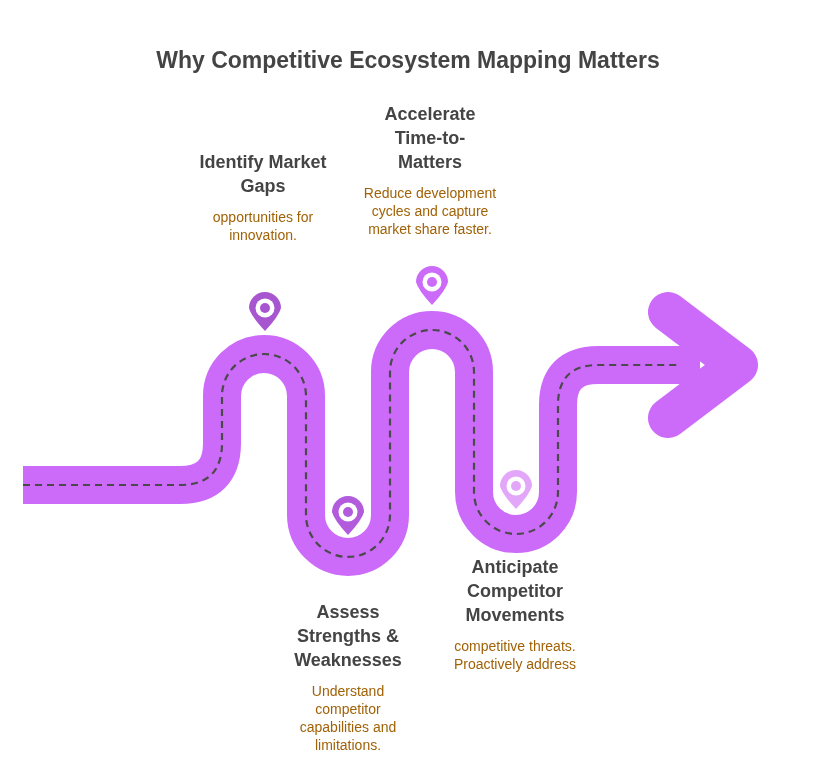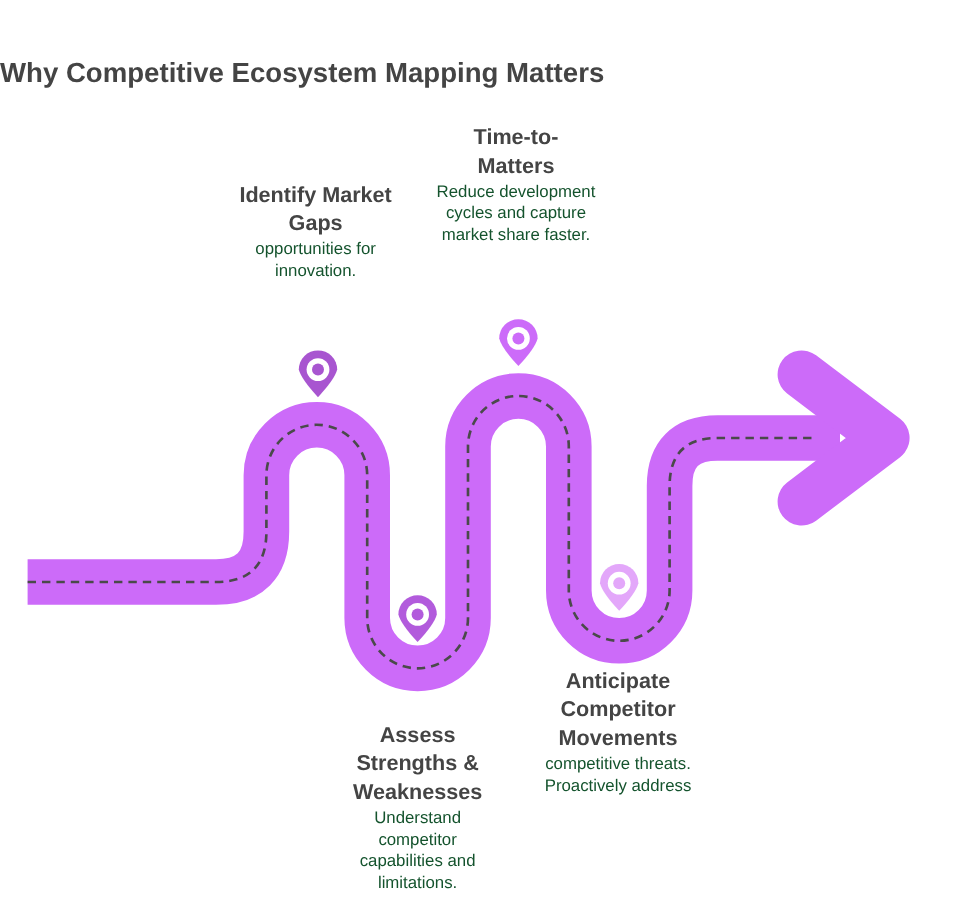--- a/index.html
+++ b/index.html
@@ -1,21 +1,21 @@
 <!DOCTYPE html>
 <html><head>
 <meta charset="utf-8">
 <style>
   html, body { margin:0; padding:0; background:#ffffff; }
   body { width:816px; height:758px; position:relative; overflow:hidden; font-family:"Liberation Sans", sans-serif; color:#444444; }
-  .title { position:absolute; left:0; width:816px; top:47px; font-size:23px; font-weight:bold; color:#444444; }
+  .title { position:absolute; left:0; width:816px; top:47px; text-align:center; font-size:23px; font-weight:bold; color:#444444; }
   .road { position:absolute; left:0; top:0; }
   .block { position:absolute; text-align:center; }
   .block .h { font-weight:bold; font-size:18px; line-height:24px; color:#444444; }
-  .block .d { font-size:14px; line-height:18px; color:#14532d; }
+  .block .d { font-size:14px; line-height:18px; color:#a16207; margin-top:10px; }
 </style>
 </head>
 <body>
 
 <div class="title">Why Competitive Ecosystem Mapping Matters</div>
 
 <svg class="road" width="816" height="758" viewBox="0 0 816 758">
   <path d="M23 485 L180 485 Q222 485 222 443 L222 396 A42 42 0 0 1 306 396 L306 515 A42 42 0 0 0 390 515 L390 372 A42 42 0 0 1 474 372 L474 492 A42 42 0 0 0 558 492 L558 405 Q558 365 598 365 L700 365" fill="none" stroke="#CC6BF9" stroke-width="38"></path>
   <path d="M668 312 L738 365 L668 418" fill="none" stroke="#CC6BF9" stroke-width="40" stroke-linecap="round" stroke-linejoin="round"></path>
   <path d="M23 485 L180 485 Q222 485 222 443 L222 396 A42 42 0 0 1 306 396 L306 515 A42 42 0 0 0 390 515 L390 372 A42 42 0 0 1 474 372 L474 492 A42 42 0 0 0 558 492 L558 405 Q558 365 598 365 L680 365" fill="none" stroke="#4A4A4A" stroke-width="2.2" stroke-dasharray="7 5"></path>
@@ -48,20 +48,21 @@
     <div>Gaps</div>
   </div>
   <div class="d">
     <div>opportunities for</div>
     <div>innovation.</div>
   </div>
 </div>
 
 <div class="block" style="left:350px; top:102px; width:160px;">
   <div class="h">
+    <div>Accelerate</div>
     <div>Time-to-</div>
     <div>Matters</div>
   </div>
   <div class="d">
     <div>Reduce development</div>
     <div>cycles and capture</div>
     <div>market share faster.</div>
   </div>
 </div>
 

